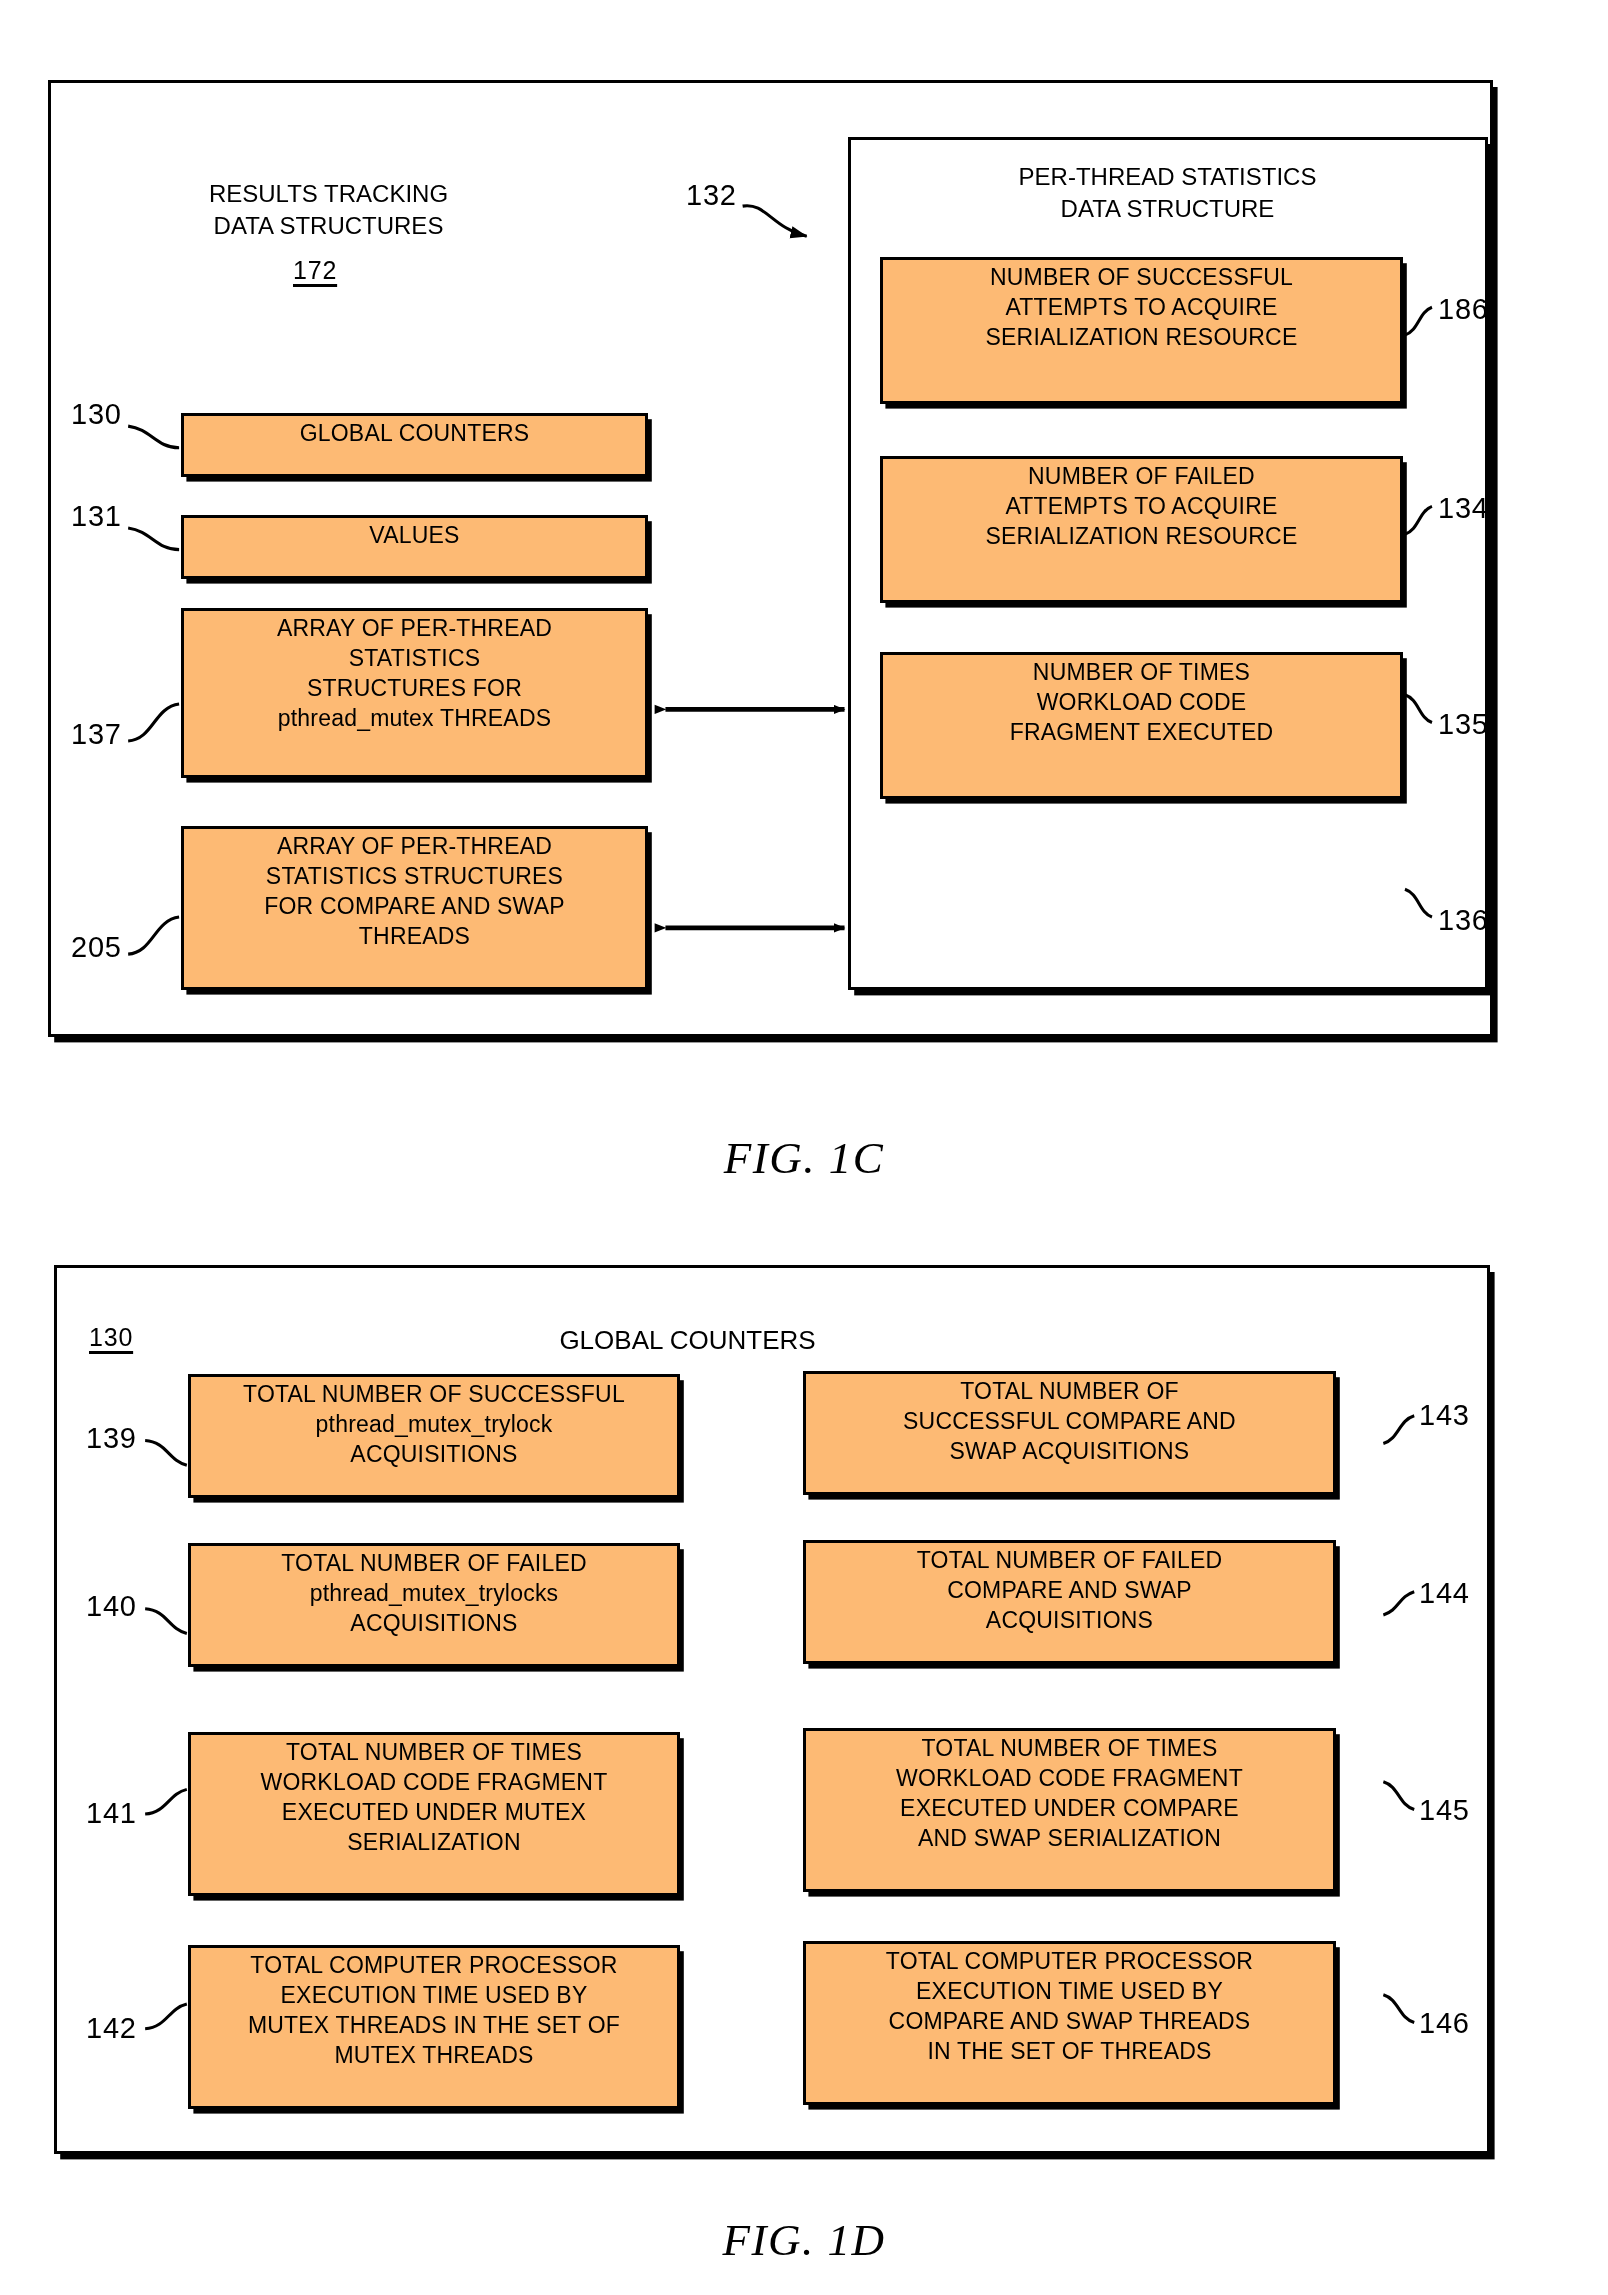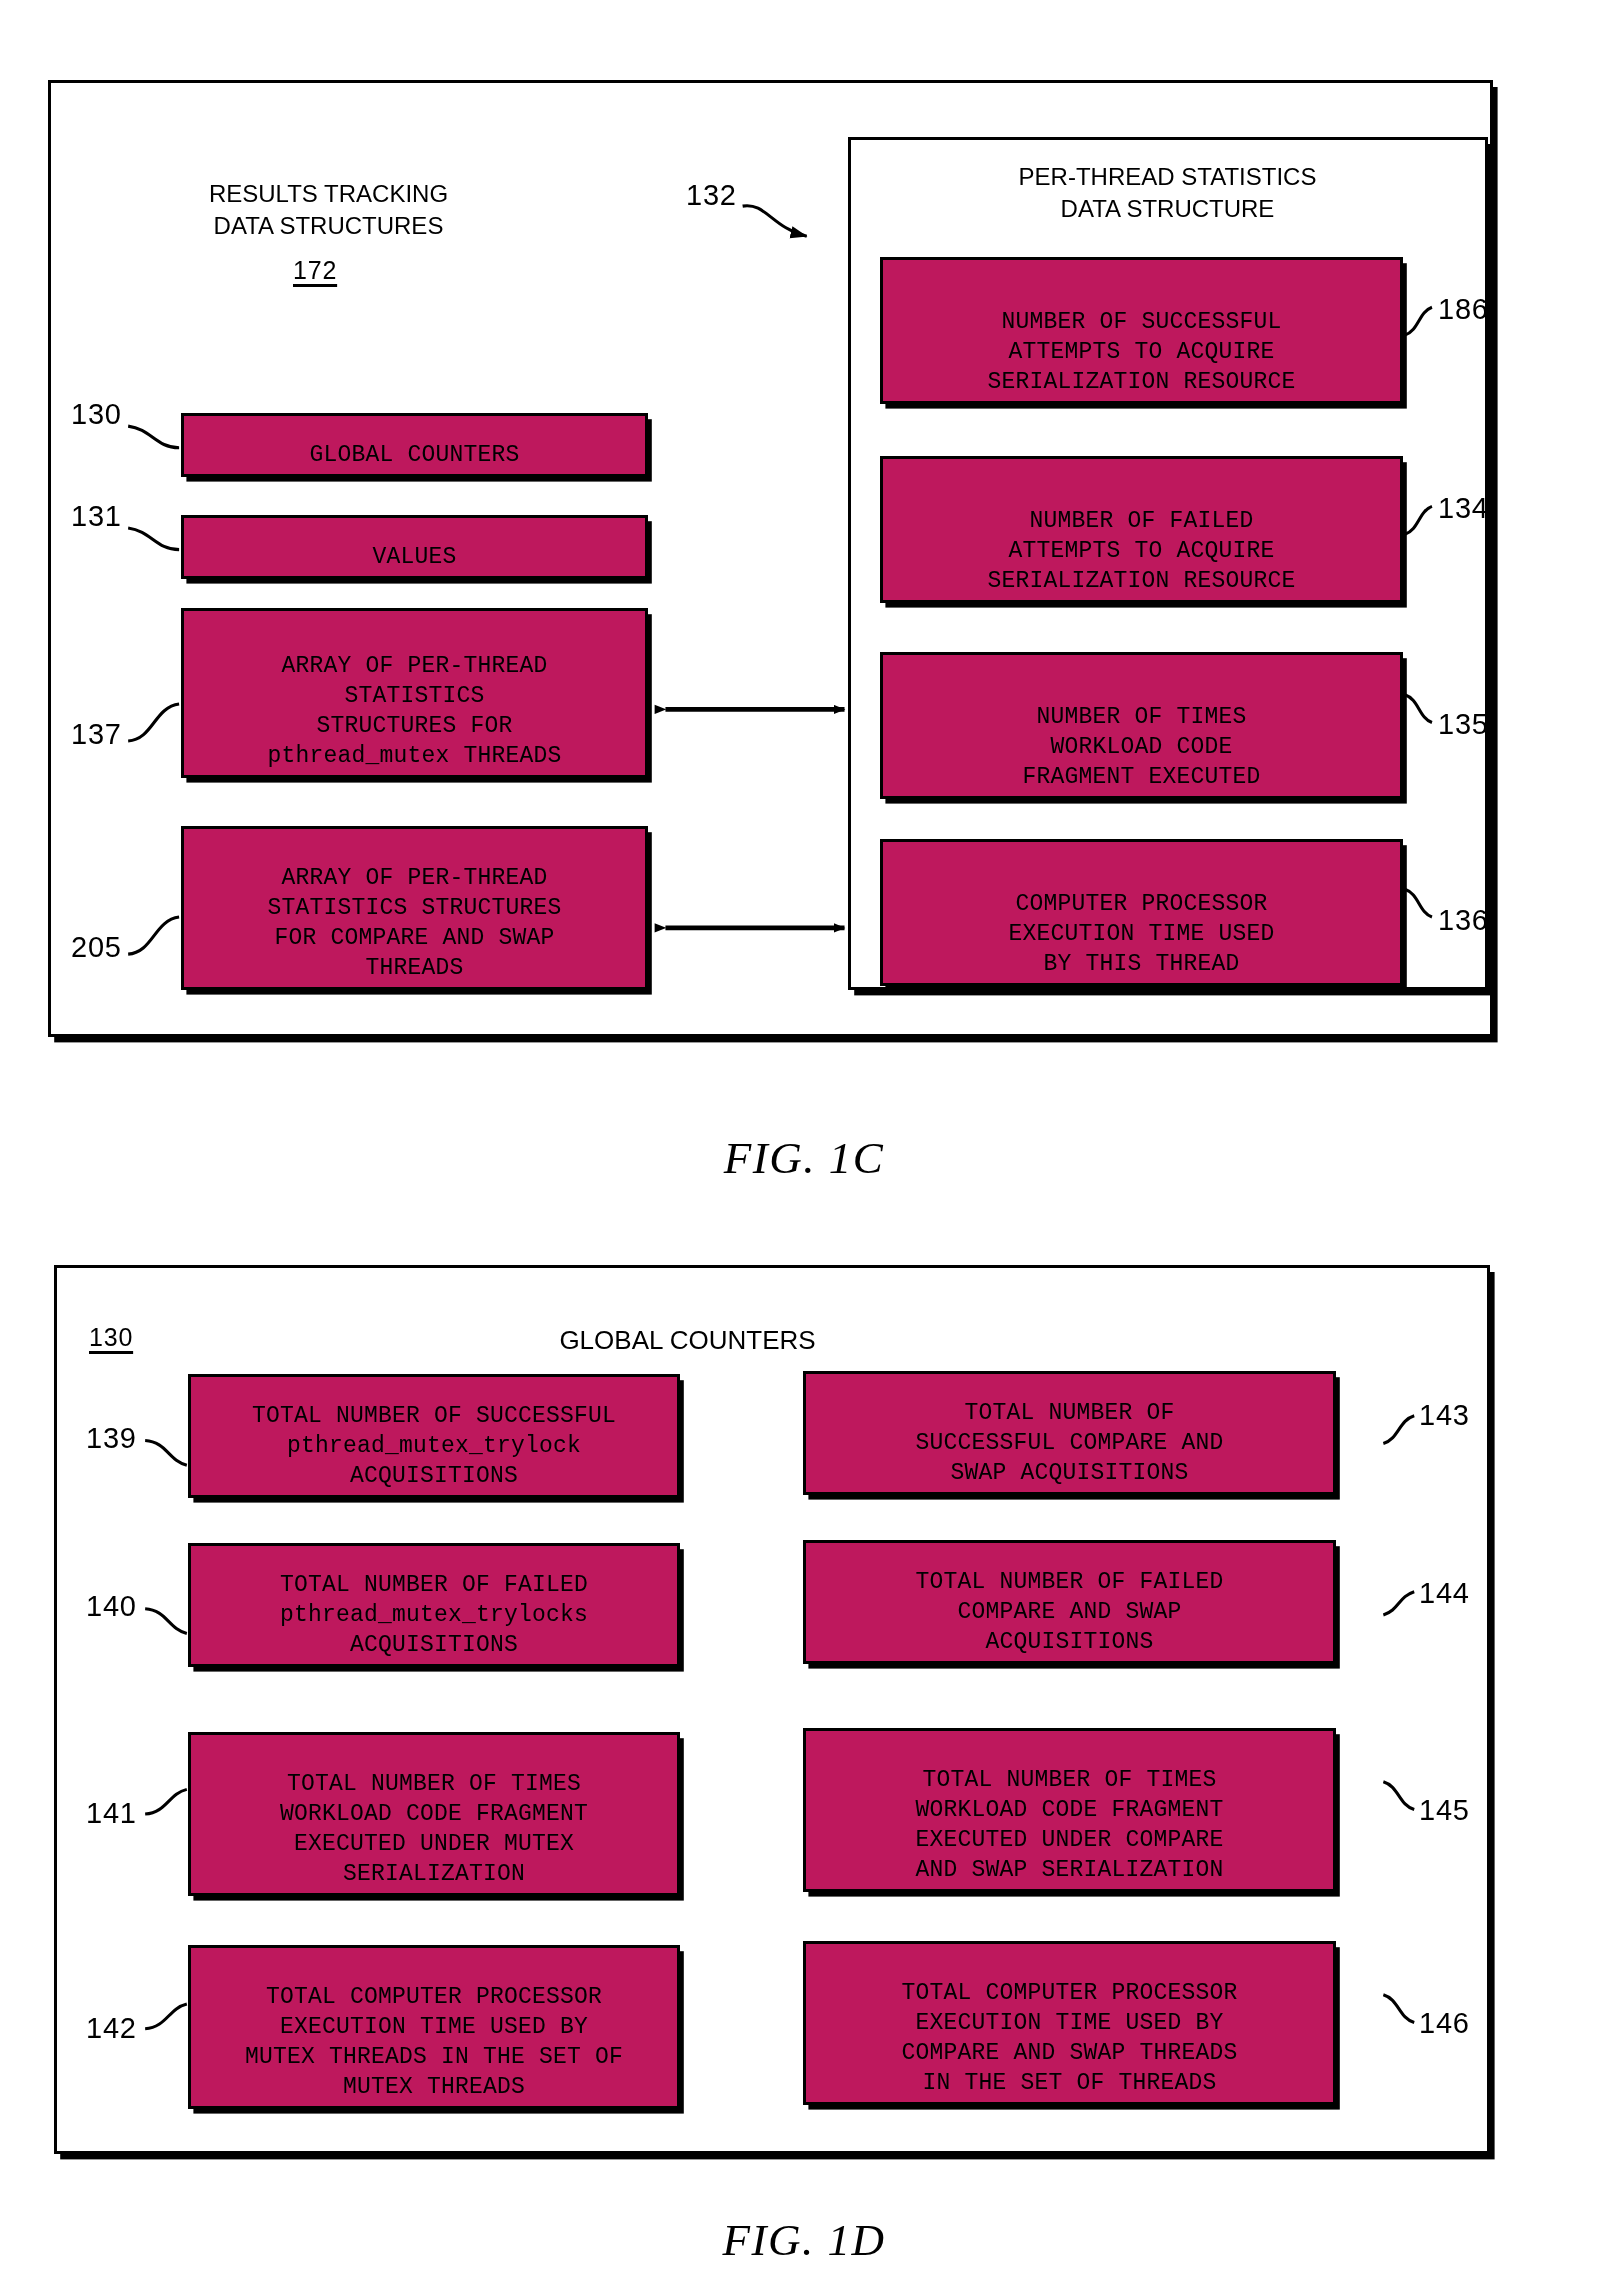--- a/index.html
+++ b/index.html
@@ -30,28 +30,27 @@
     border: 3.1px solid #000;
     box-shadow: 5.4px 6.2px 0 -0.8px #000;
     background: #fff;
   }
 
   
   .node {
     position: absolute;
     box-sizing: border-box;
     border: 3.1px solid #000;
-    background: #be185d;
+    background: #fdba74;
     box-shadow: 4.6px 5.4px 0 -0.8px #000;
     display: flex;
-    align-items: flex-end;
+    align-items: flex-start;
     justify-content: center;
     text-align: center;
     padding: 3.1px 7.7px;
-    font-family: Liberation Mono, monospace;
   }
   .node .txt {
     font-size: 23px;
     line-height: 1.30;
     letter-spacing: 0.2px;
     white-space: pre-line;
   }
 
   
   .container-node {
@@ -161,25 +160,20 @@
   </div>
   <div class="ref" style="left:1438px; top:494px;">134</div>
 
   <div class="node" style="left:880px; top:652px; width:523px; height:147px;">
     <span class="txt">NUMBER OF TIMES
 WORKLOAD CODE
 FRAGMENT EXECUTED</span>
   </div>
   <div class="ref" style="left:1438px; top:710px;">135</div>
 
-  <div class="node" style="left:880px; top:839px; width:523px; height:147px;">
-    <span class="txt">COMPUTER PROCESSOR
-EXECUTION TIME USED
-BY THIS THREAD</span>
-  </div>
   <div class="ref" style="left:1438px; top:906px;">136</div>
 
   <div class="fig-caption" style="left:0; top:1132px;">FIG. 1C</div>
 
   <div class="fig-frame" style="left:54px; top:1265px; width:1436px; height:889px;"></div>
 
   <div class="ref-underline" style="left:89px; top:1325px;">130</div>
   <div class="free-title" style="left:479px; top:1323px; width:417px; font-size:26px;">GLOBAL COUNTERS</div>
 
   <div class="node" style="left:188px; top:1374px; width:492px; height:124px;">

